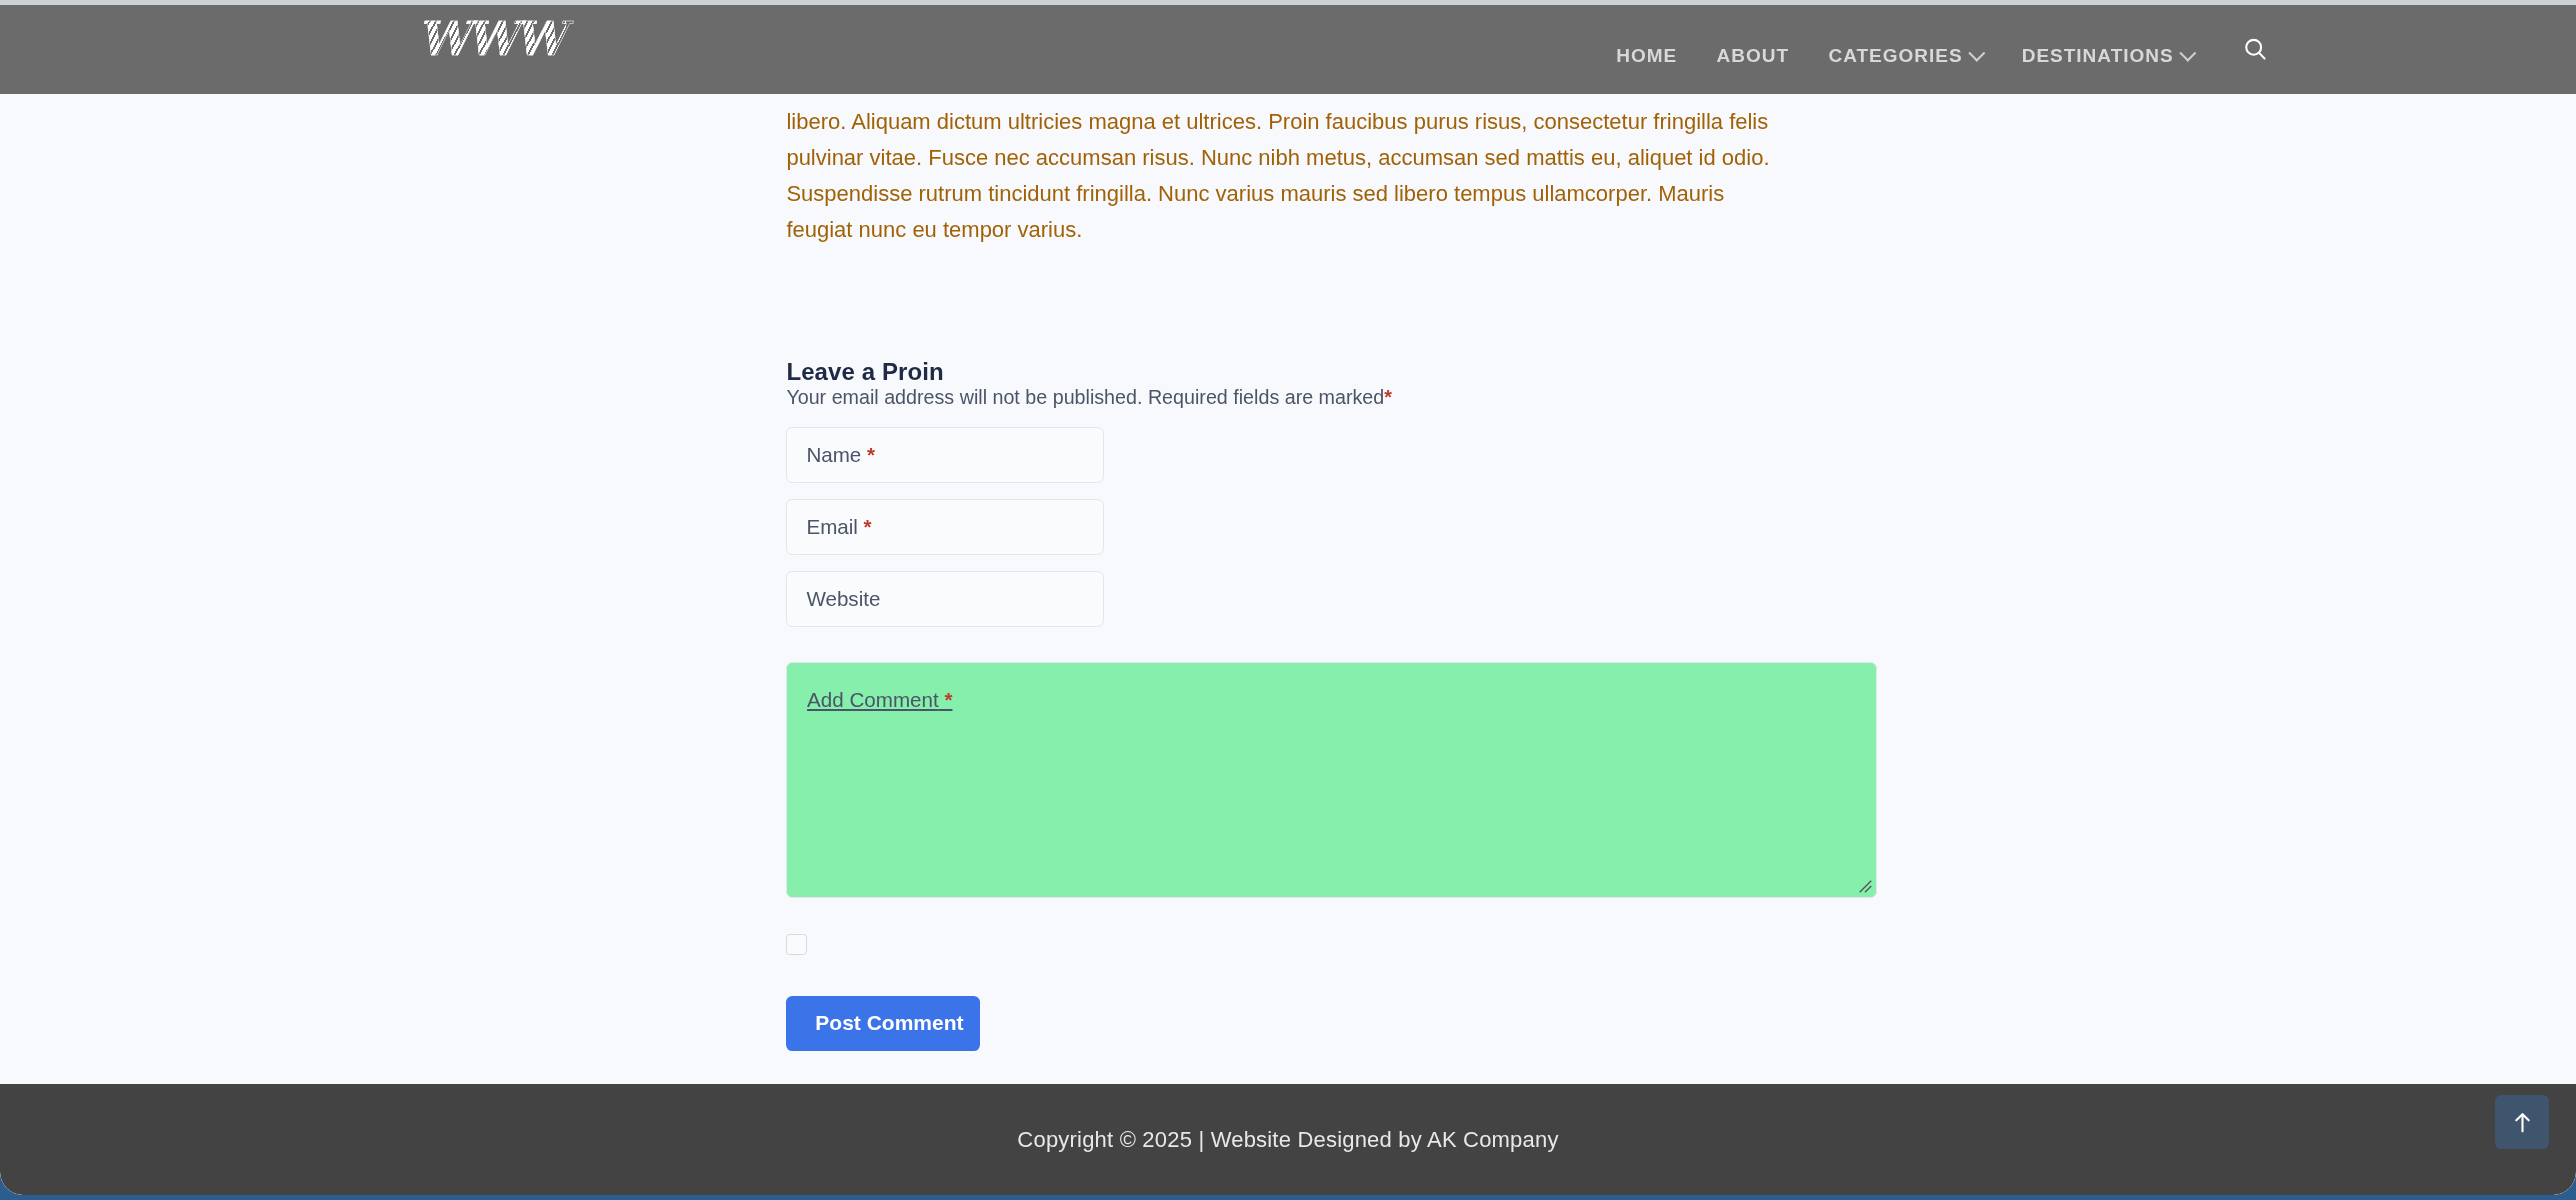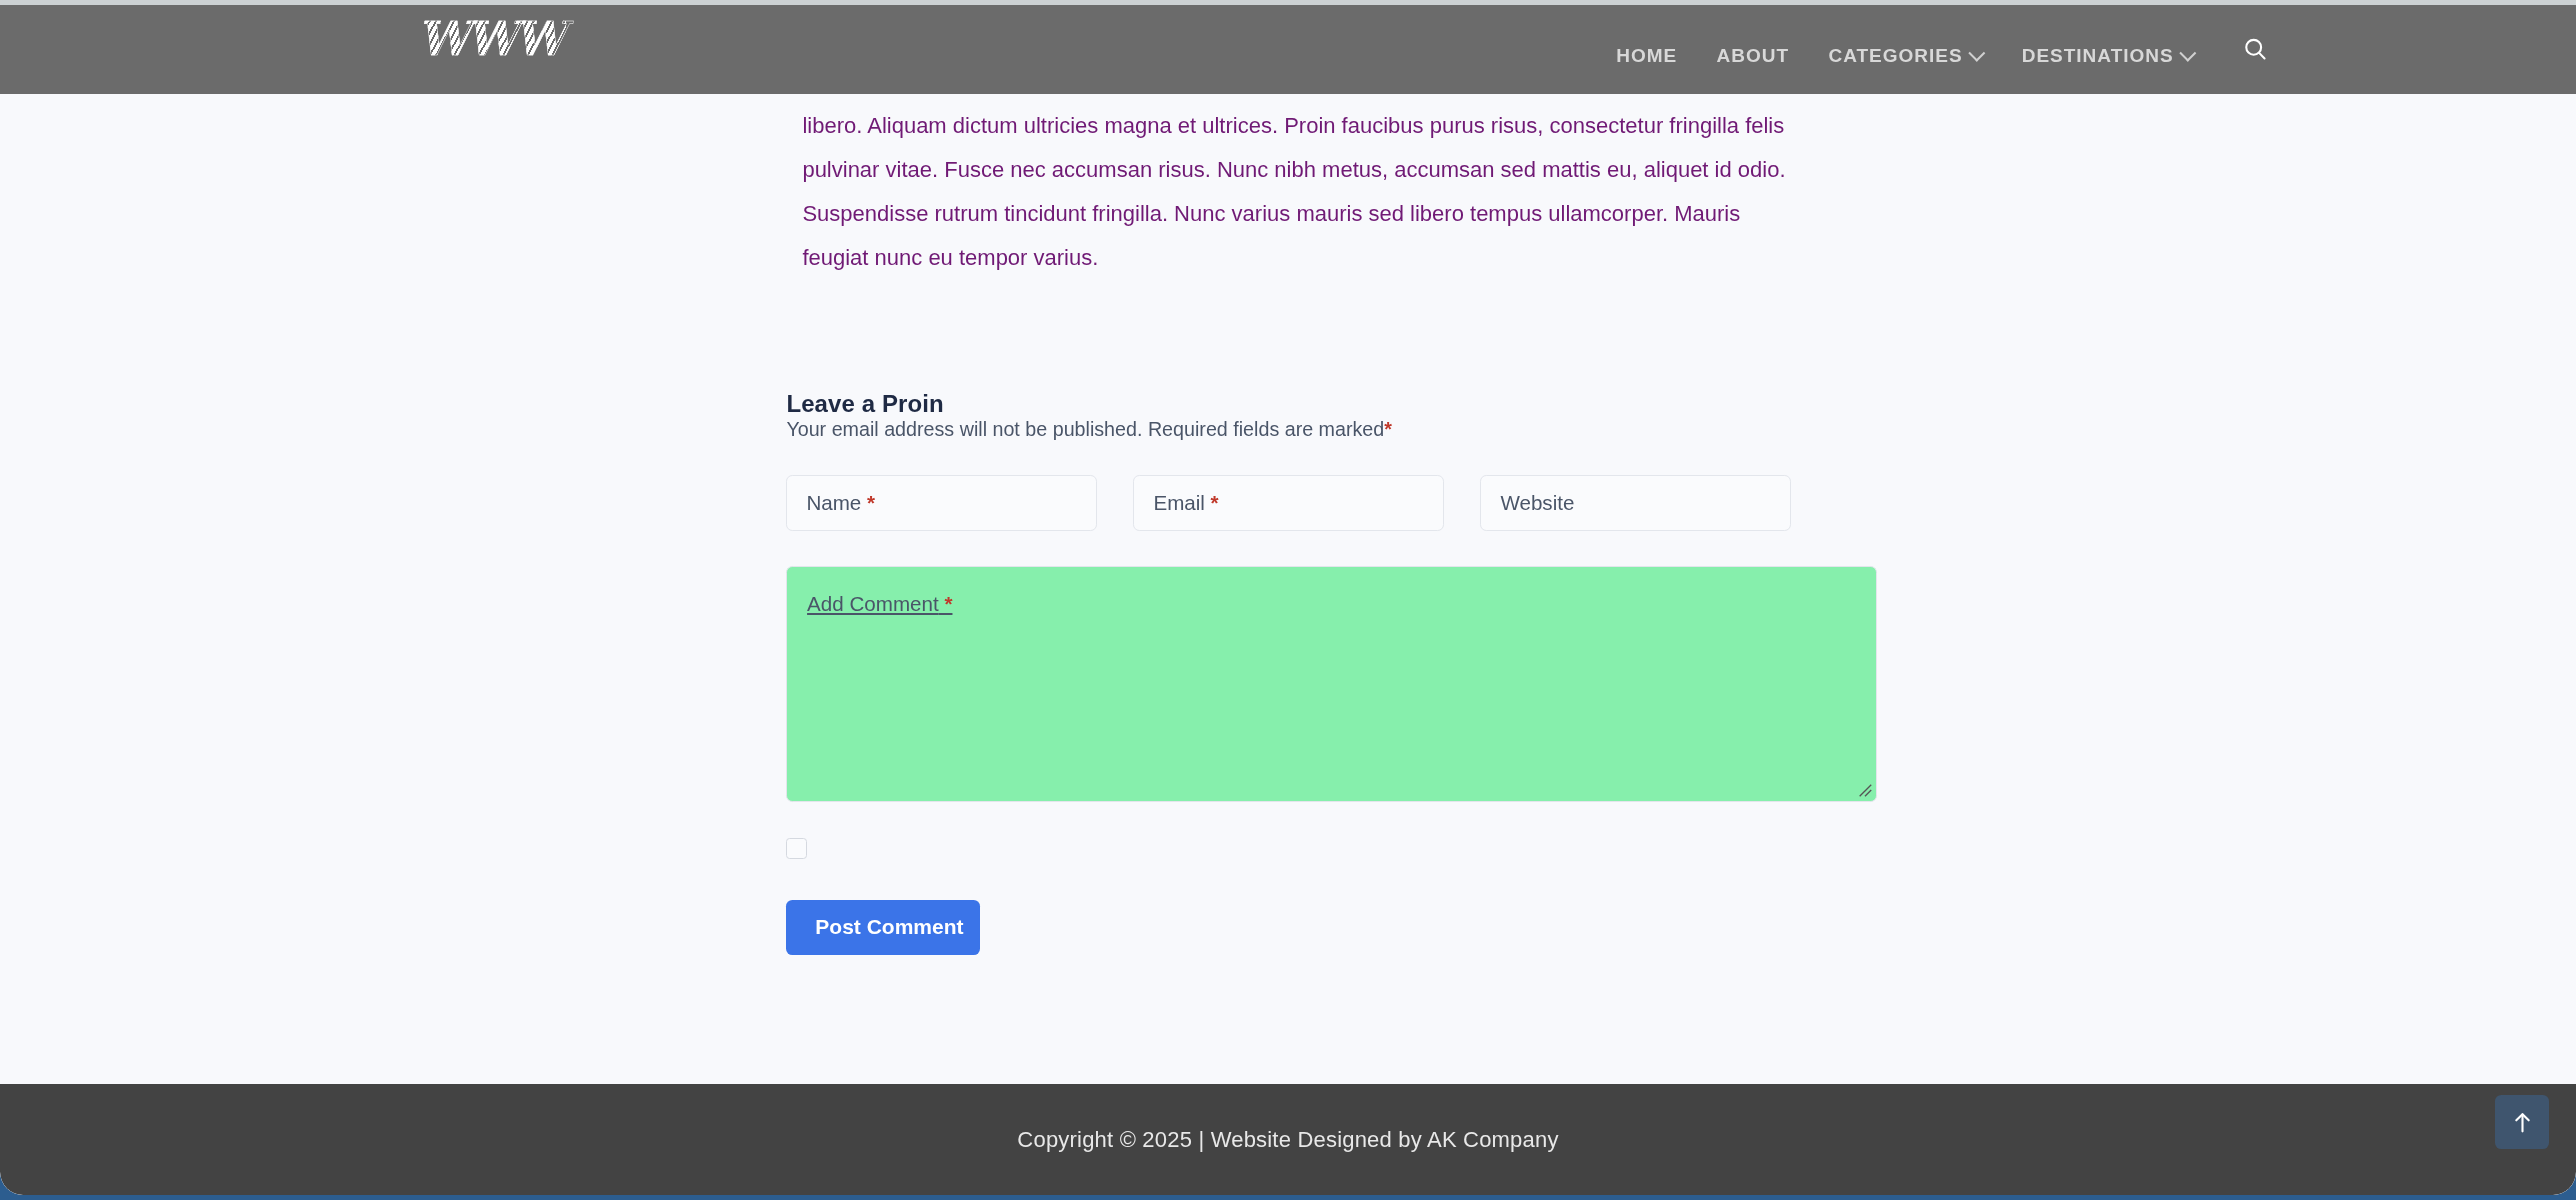--- a/index.html
+++ b/index.html
@@ -126,46 +126,46 @@
   .wrap {
     width: 1005px;
     margin: 0 auto;
     padding-left: 0;
     position: relative;
     left: 0.9px;
   }
 
   #article-text {
     padding-top: 9.8px;
-    color: #701a75;
+    color: #a16207;
     font-size: 22px;
-    line-height: 44px;
+    line-height: 36px;
     width: 987px;
-    margin-left: 16px;
   }
 
   #reply-section { margin-top: 110px; }
 
   #reply-title {
     color: #1f2a44;
     font-size: 24px;
     font-weight: 700;
     letter-spacing: 0.1px;
   }
 
   #reply-note {
     color: #4a5568;
     font-size: 19.7px;
   }
   .req-star { color: #c0392b; font-weight: 700; }
 
   #fields-row {
-    margin-top: 34px;
-    display: flex;
-    gap: 36px;
+    margin-top: 18px;
+    display: flex;
+    gap: 16px;
+    flex-direction: column;
   }
 
   .field {
     width: 318px;
     height: 56px;
     background: #fafbfd;
     border: 1.3px solid #e3e6ec;
     border-radius: 6.3px;
     display: flex;
     align-items: center;

